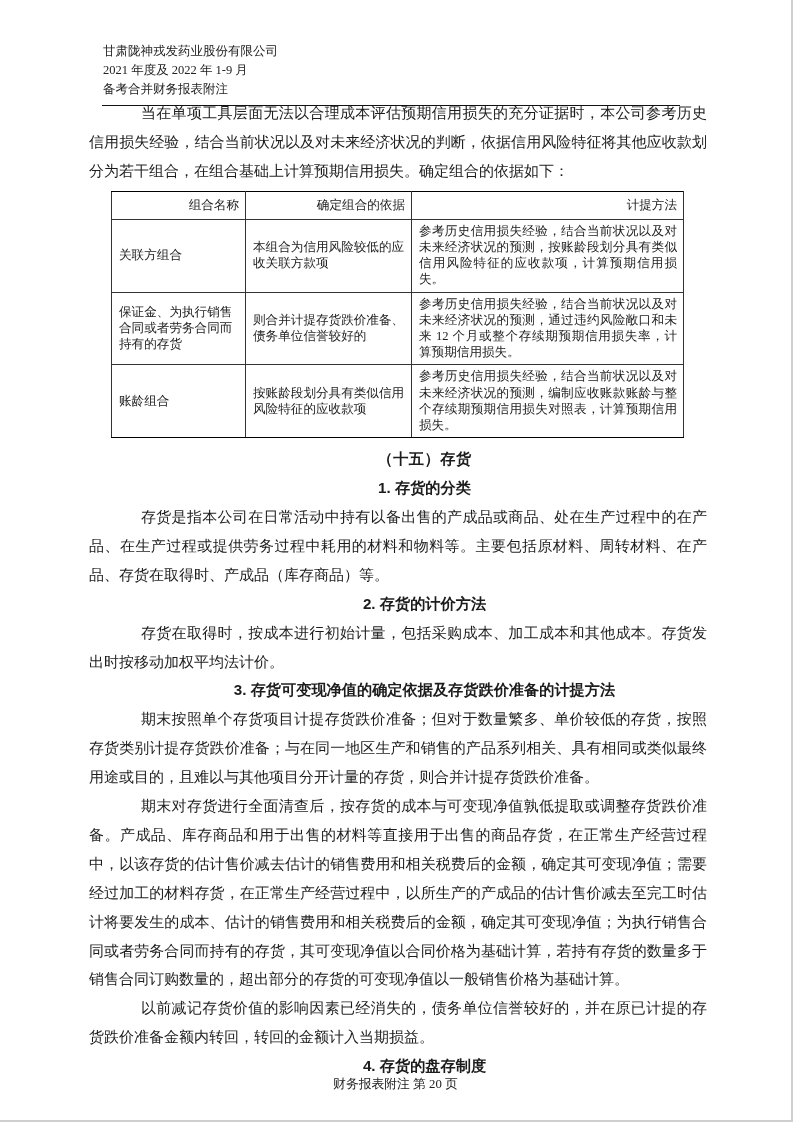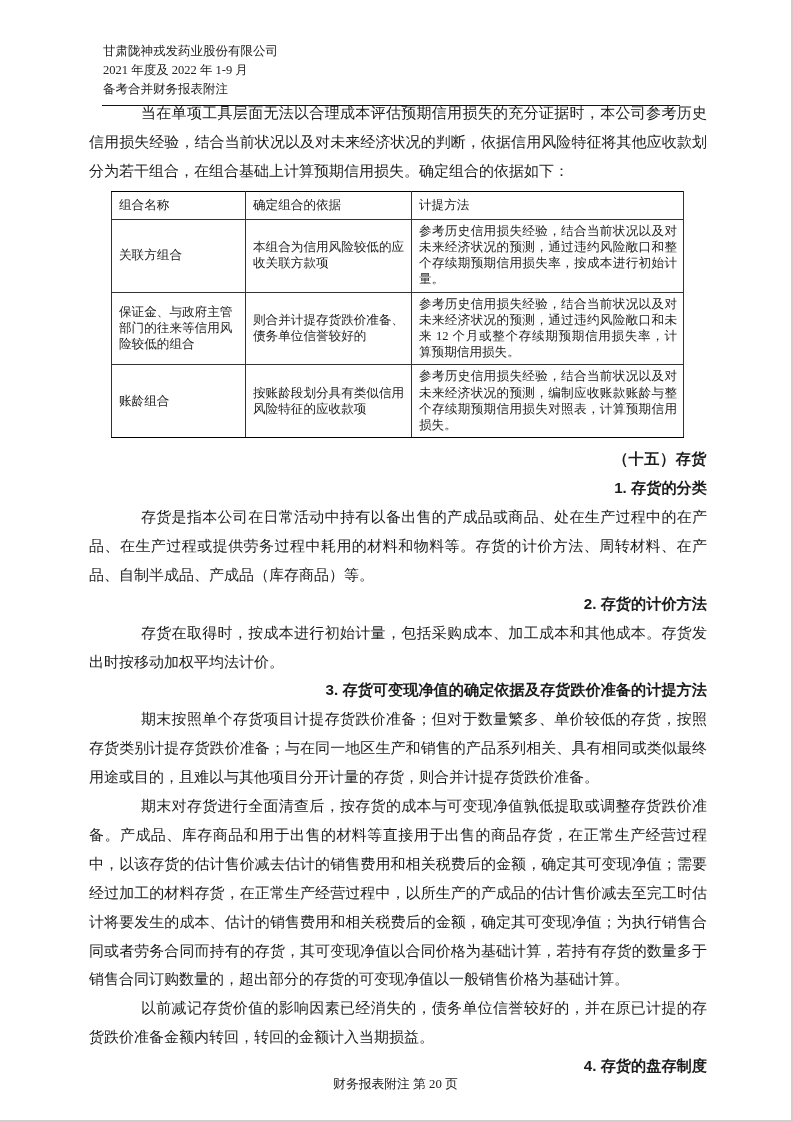--- a/index.html
+++ b/index.html
@@ -49,21 +49,21 @@
   }
   .para { margin: 0; }
   .para.indent { text-indent: 52px; }
   .sec-heading {
     margin: 0;
     font-family: "Liberation Sans", "DejaVu Sans", sans-serif;
     font-weight: bold;
     font-size: 15.2px;
     line-height: 28.9px;
     padding-left: 53px;
-    text-align: right;
+    text-align: center;
   }
   .sec-heading.level-1 { letter-spacing: 0.5px; }
   
   table.policy-table {
     border-collapse: collapse;
     table-layout: fixed;
     width: 572px;
     margin: 5px 0 7px 22px;
     font-size: 12.6px;
     line-height: 16.2px;
@@ -72,21 +72,21 @@
   table.policy-table col.c1 { width: 134px; }
   table.policy-table col.c2 { width: 166px; }
   table.policy-table col.c3 { width: 272px; }
   table.policy-table th, table.policy-table td {
     border: 1px solid #333;
     vertical-align: middle;
     padding: 3px 6px 4px 7px;
     font-weight: normal;
   }
   table.policy-table thead th {
-    text-align: left;
+    text-align: right;
     height: 20px;
     border-top: 1.8px solid #000;
   }
   table.policy-table tbody tr:last-child td { border-bottom: 1.8px solid #000; }
   table.policy-table td.cell-method { text-align: justify; }
   
   .doc-footer {
     position: absolute;
     top: 1076px;
     left: 0;
@@ -122,39 +122,39 @@
         <tr>
           <th>组合名称</th>
           <th>确定组合的依据</th>
           <th>计提方法</th>
         </tr>
       </thead>
       <tbody>
         <tr>
           <td>关联方组合</td>
           <td>本组合为信用风险较低的应收关联方款项</td>
-          <td class="cell-method">参考历史信用损失经验，结合当前状况以及对未来经济状况的预测，通过违约风险敞口和整个存续期预期信用损失率，按成本进行初始计量。</td>
+          <td class="cell-method">参考历史信用损失经验，结合当前状况以及对未来经济状况的预测，按账龄段划分具有类似信用风险特征的应收款项，计算预期信用损失。</td>
         </tr>
         <tr>
-          <td>保证金、与政府主管部门的往来等信用风险较低的组合</td>
+          <td>保证金、为执行销售合同或者劳务合同而持有的存货</td>
           <td>则合并计提存货跌价准备、债务单位信誉较好的</td>
           <td class="cell-method">参考历史信用损失经验，结合当前状况以及对未来经济状况的预测，通过违约风险敞口和未来 12 个月或整个存续期预期信用损失率，计算预期信用损失。</td>
         </tr>
         <tr>
           <td>账龄组合</td>
           <td>按账龄段划分具有类似信用风险特征的应收款项</td>
           <td class="cell-method">参考历史信用损失经验，结合当前状况以及对未来经济状况的预测，编制应收账款账龄与整个存续期预期信用损失对照表，计算预期信用损失。</td>
         </tr>
       </tbody>
     </table>
 
     <h3 class="sec-heading level-1">（十五）存货</h3>
 
     <h4 class="sec-heading">1. 存货的分类</h4>
-    <p class="para indent">存货是指本公司在日常活动中持有以备出售的产成品或商品、处在生产过程中的在产品、在生产过程或提供劳务过程中耗用的材料和物料等。存货的计价方法、周转材料、在产品、自制半成品、产成品（库存商品）等。</p>
+    <p class="para indent">存货是指本公司在日常活动中持有以备出售的产成品或商品、处在生产过程中的在产品、在生产过程或提供劳务过程中耗用的材料和物料等。主要包括原材料、周转材料、在产品、存货在取得时、产成品（库存商品）等。</p>
 
     <h4 class="sec-heading">2. 存货的计价方法</h4>
     <p class="para indent">存货在取得时，按成本进行初始计量，包括采购成本、加工成本和其他成本。存货发出时按移动加权平均法计价。</p>
 
     <h4 class="sec-heading">3. 存货可变现净值的确定依据及存货跌价准备的计提方法</h4>
     <p class="para indent">期末按照单个存货项目计提存货跌价准备；但对于数量繁多、单价较低的存货，按照存货类别计提存货跌价准备；与在同一地区生产和销售的产品系列相关、具有相同或类似最终用途或目的，且难以与其他项目分开计量的存货，则合并计提存货跌价准备。</p>
     <p class="para indent">期末对存货进行全面清查后，按存货的成本与可变现净值孰低提取或调整存货跌价准备。产成品、库存商品和用于出售的材料等直接用于出售的商品存货，在正常生产经营过程中，以该存货的估计售价减去估计的销售费用和相关税费后的金额，确定其可变现净值；需要经过加工的材料存货，在正常生产经营过程中，以所生产的产成品的估计售价减去至完工时估计将要发生的成本、估计的销售费用和相关税费后的金额，确定其可变现净值；为执行销售合同或者劳务合同而持有的存货，其可变现净值以合同价格为基础计算，若持有存货的数量多于销售合同订购数量的，超出部分的存货的可变现净值以一般销售价格为基础计算。</p>
     <p class="para indent">以前减记存货价值的影响因素已经消失的，债务单位信誉较好的，并在原已计提的存货跌价准备金额内转回，转回的金额计入当期损益。</p>
 
     <h4 class="sec-heading">4. 存货的盘存制度</h4>

